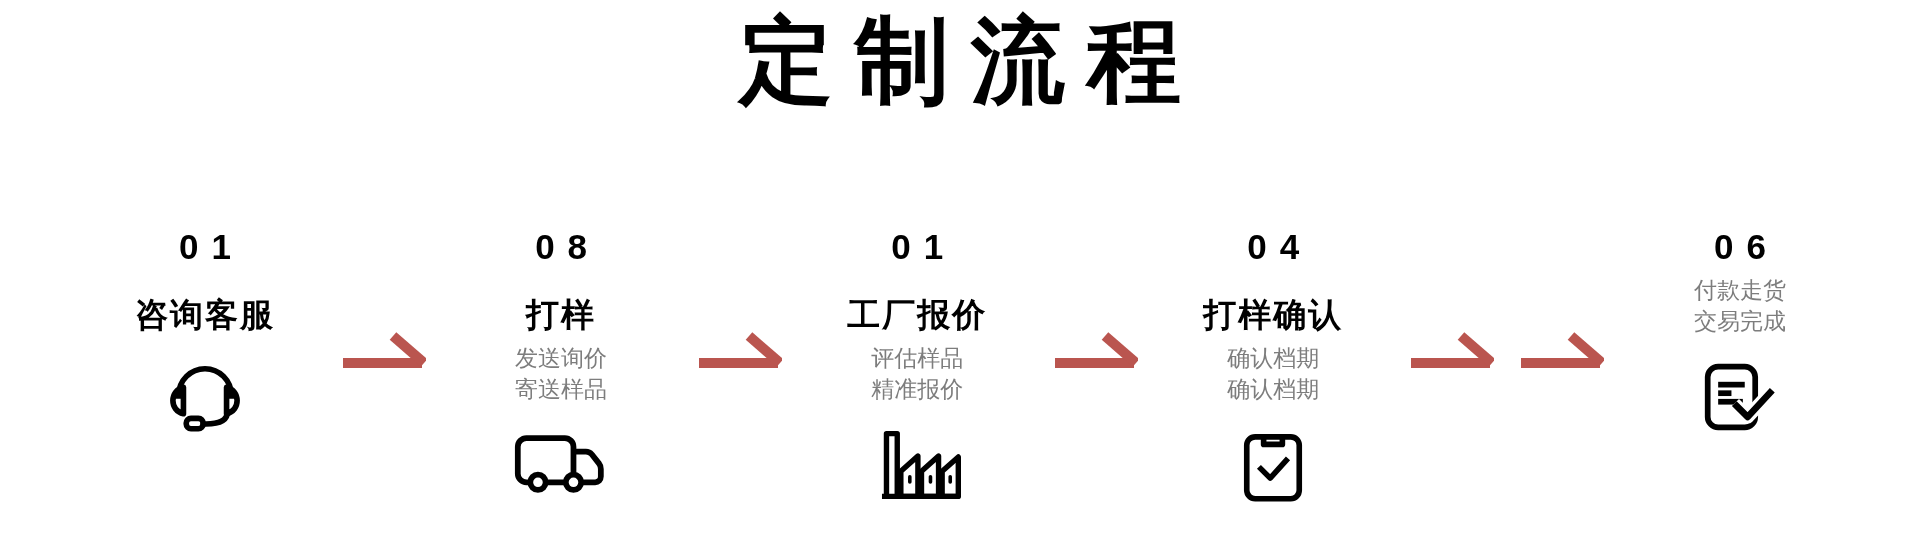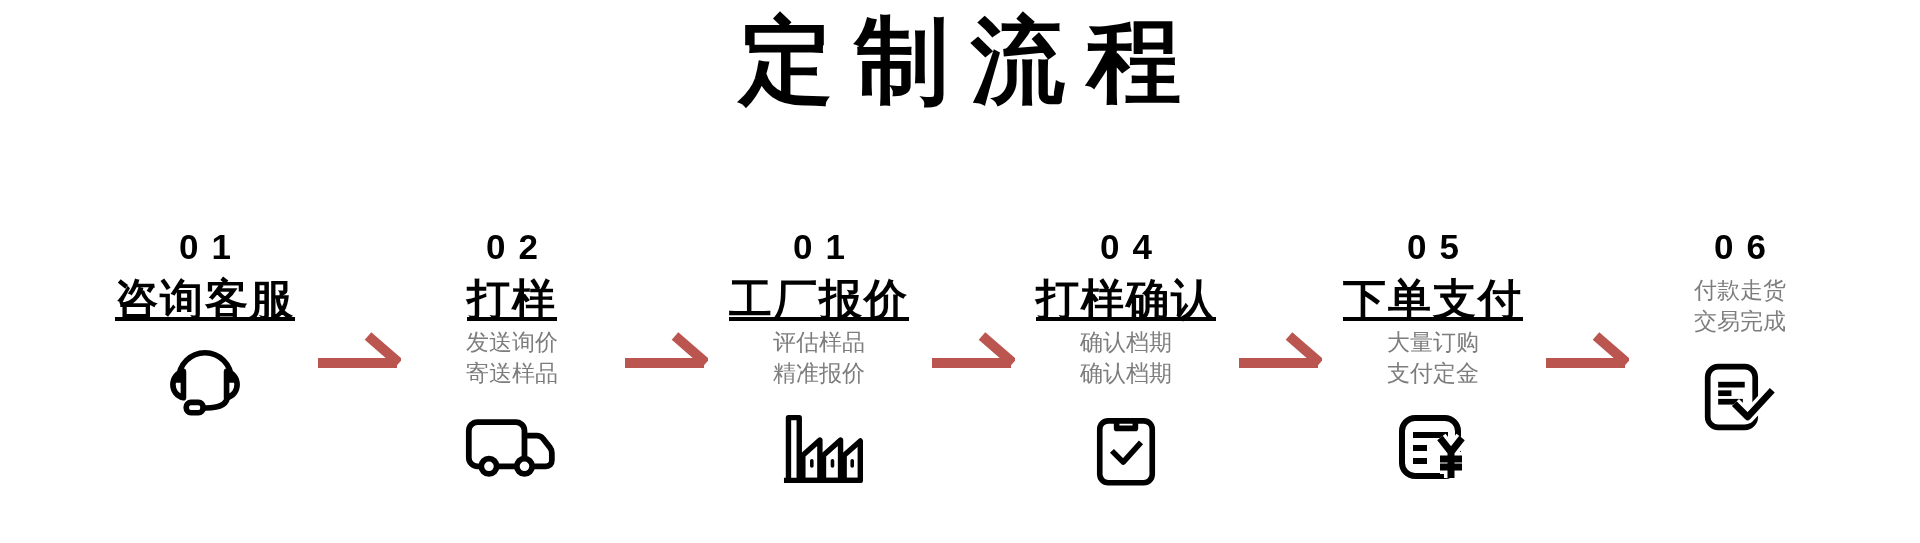--- a/index.html
+++ b/index.html
@@ -27,26 +27,25 @@
     width:220px;
     display:flex; flex-direction:column; align-items:center;
     text-align:center;
   }
   .step-number {
     font-size:35px; font-weight:700; line-height:38px;
     letter-spacing:13px; padding-left:13px;
     color:var(--ink, #000);
   }
   .step-title {
-    margin-top:14px;
-    font-size:43px; font-weight:800; line-height:38px;
+    margin-top:30px;
+    font-size:33px; font-weight:800; line-height:38px;
     letter-spacing:2px;
     color:var(--ink, #000);
     white-space:nowrap;
-    text-decoration:underline;
   }
   .step-desc {
     margin-top:9px;
     font-size:23px; line-height:31px;
     color:var(--muted, #7d7d7d);
     white-space:nowrap;
   }
   .step-icon {
     margin-top:19px; height:82px;
     display:flex; align-items:center; justify-content:center;
@@ -83,21 +82,21 @@
   </div>
 
   <div class="flow-arrow">
     <svg width="85" height="40" viewBox="0 0 85 40">
       <path class="arrow-stroke" d="M2 33 H81"></path>
       <path class="arrow-stroke" d="M52 6 L83 33"></path>
     </svg>
   </div>
 
   <div class="step">
-    <div class="step-number">02</div>
+    <div class="step-number">08</div>
     <div class="step-title">打样</div>
     <div class="step-desc">
       <div>发送询价</div>
       <div>寄送样品</div>
     </div>
     <div class="step-icon">
       <svg width="96" height="74" viewBox="0 0 100 76">
         <rect class="icon-stroke" x="5" y="10" width="58" height="46" rx="9"></rect>
         <path class="icon-stroke" d="M63 24 h13 c2.5 0 4.5 1 6 2.8 l7.5 9.5 c1.3 1.7 2 3.6 2 5.8 v8 c0 3.3 -2.6 5.9 -5.9 5.9 H63"></path>
         <circle class="wheel" cx="26" cy="56" r="8"></circle>
@@ -157,38 +156,20 @@
     </div>
   </div>
 
   <div class="flow-arrow">
     <svg width="85" height="40" viewBox="0 0 85 40">
       <path class="arrow-stroke" d="M2 33 H81"></path>
       <path class="arrow-stroke" d="M52 6 L83 33"></path>
     </svg>
   </div>
 
-  <div class="step">
-    <div class="step-number">05</div>
-    <div class="step-title">下单支付</div>
-    <div class="step-desc">
-      <div>大量订购</div>
-      <div>支付定金</div>
-    </div>
-    <div class="step-icon">
-      <svg width="70" height="70" viewBox="0 0 70 70">
-        <rect class="icon-stroke" x="4" y="4" width="56" height="58" rx="13"></rect>
-        <path class="icon-stroke" d="M15 21 H50"></path>
-        <path class="icon-stroke" d="M15 34 H29"></path>
-        <path class="icon-stroke" d="M15 47 H29"></path>
-        <path class="halo" d="M42 24 L53 38 L64 24 M53 38 V64 M42 45 H64 M42 53 H64"></path>
-        <path class="icon-stroke" style="stroke-width:7" d="M42 24 L53 38 L64 24 M53 38 V64 M42 45 H64 M42 53 H64"></path>
-      </svg>
-    </div>
-  </div>
 
   <div class="flow-arrow">
     <svg width="85" height="40" viewBox="0 0 85 40">
       <path class="arrow-stroke" d="M2 33 H81"></path>
       <path class="arrow-stroke" d="M52 6 L83 33"></path>
     </svg>
   </div>
 
   <div class="step">
     <div class="step-number">06</div>

